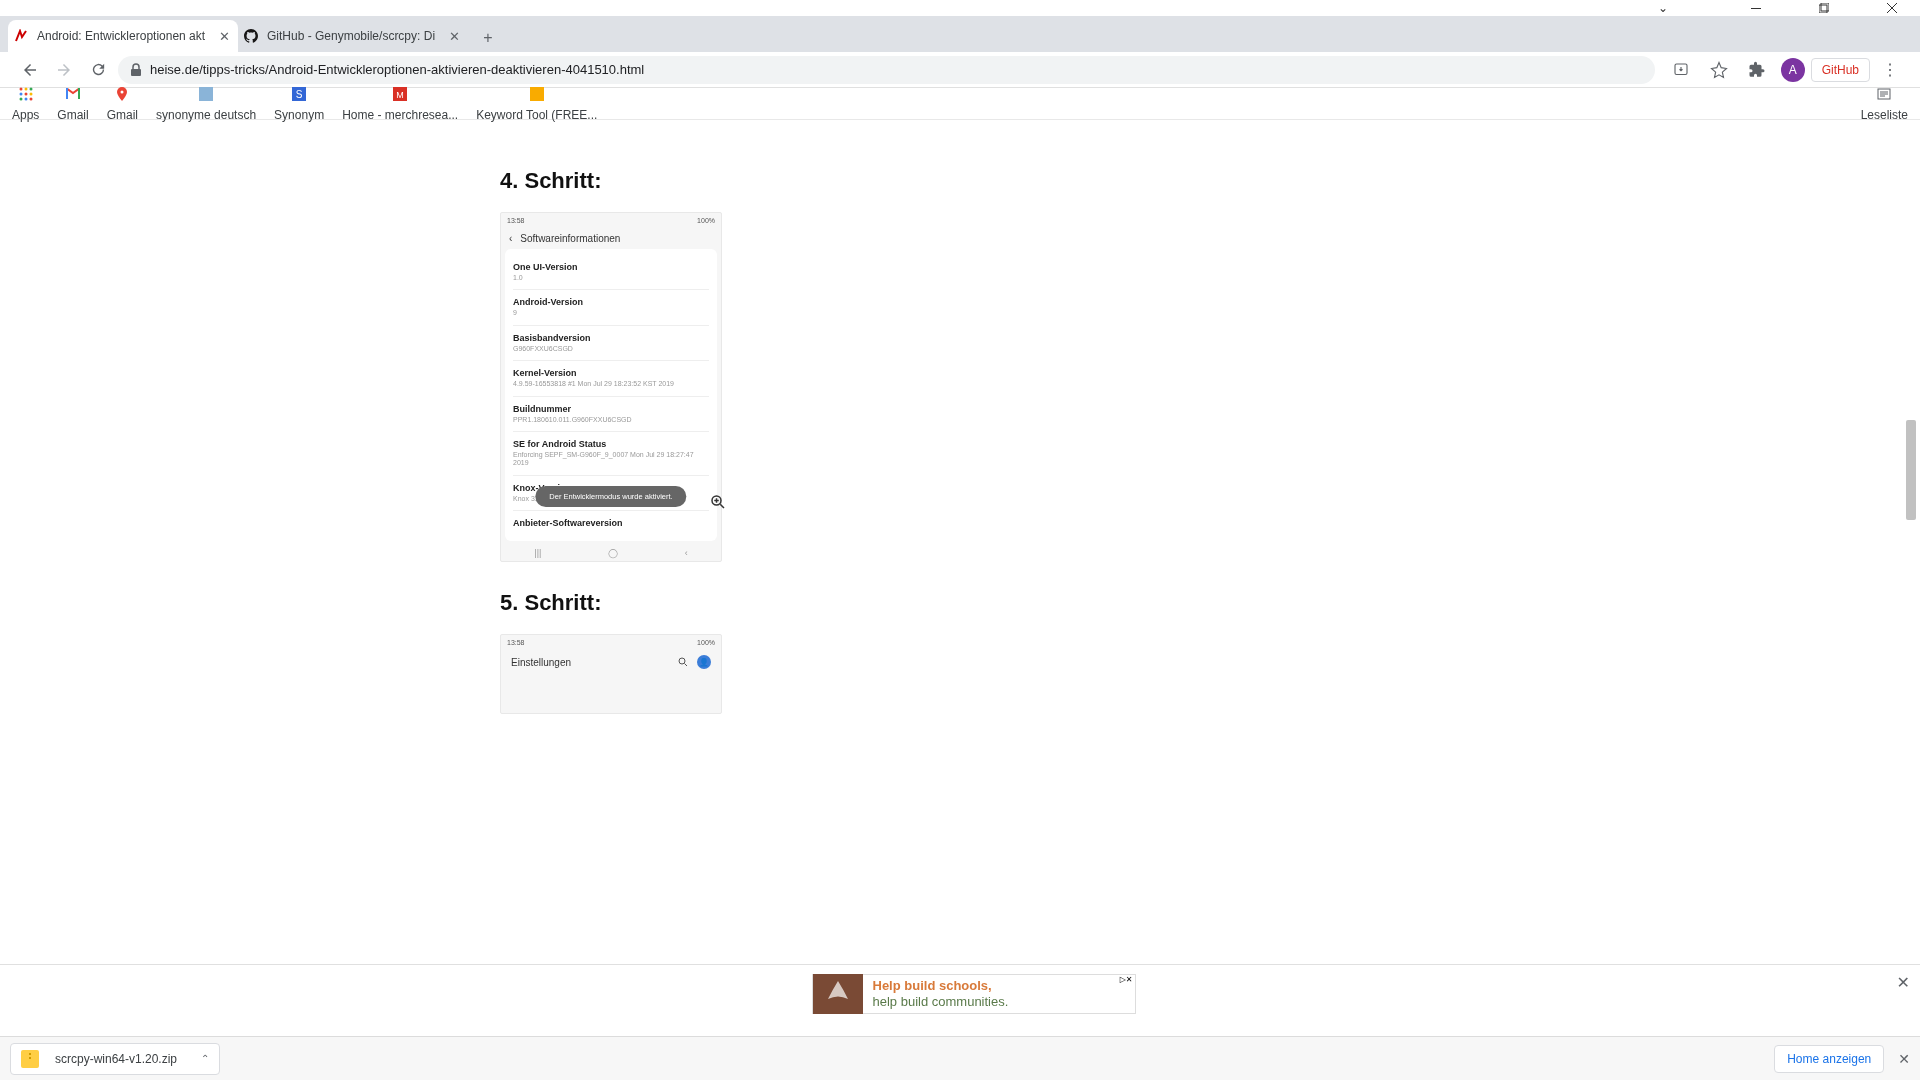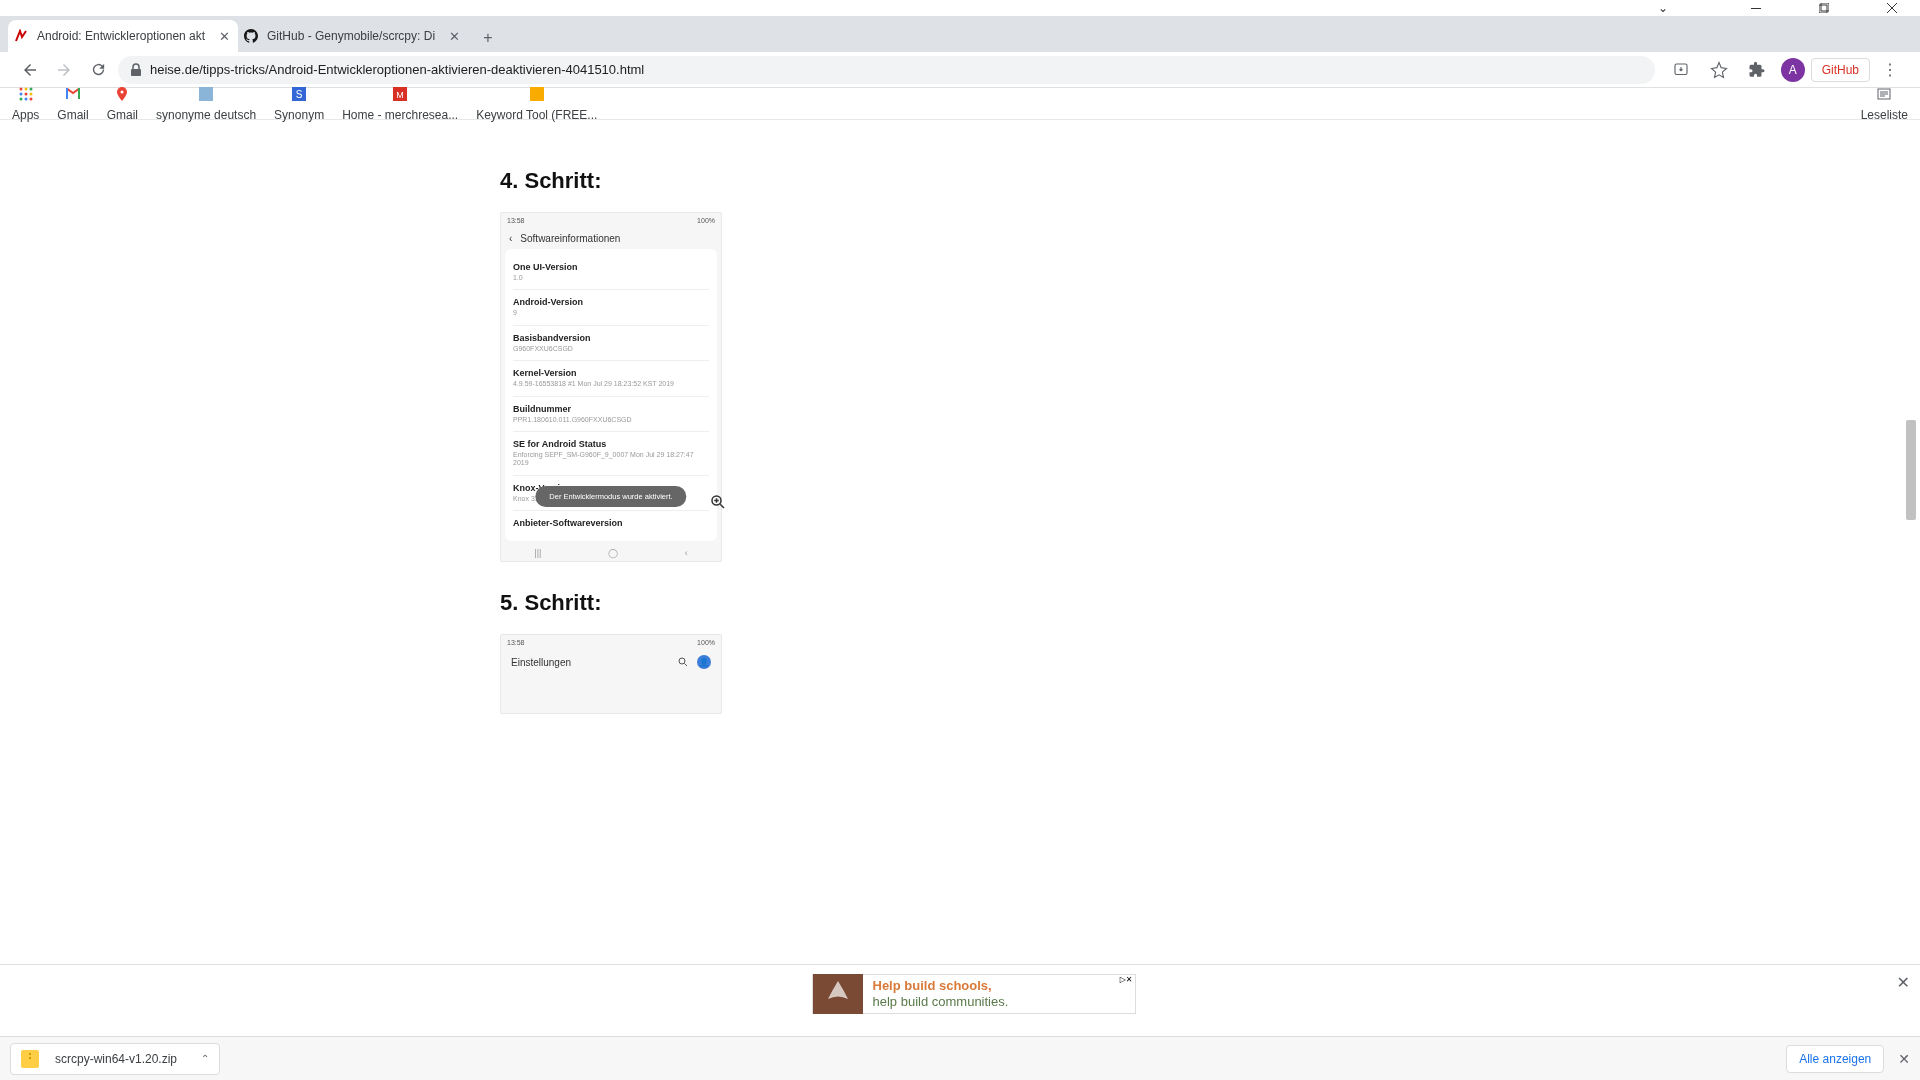--- a/index.html
+++ b/index.html
@@ -389,16 +389,16 @@
       <svg width="12" height="12" viewBox="0 0 12 12">
           <rect width="12" height="12" fill="#ffce44"></rect>
           <rect x="5" y="0" width="2" height="2" fill="#cf9b00"></rect>
           <rect x="5" y="4" width="2" height="2" fill="#cf9b00"></rect>
         </svg>
     </span>
     <span>scrcpy-win64-v1.20.zip</span>
     <span class="dl-caret">⌃</span>
   </div>
   <div class="dl-right">
-    <span class="dl-showall">Alle anzeigen</span>
+    <span class="dl-showall">Home anzeigen</span>
     <span class="dl-close">✕</span>
   </div>
 </div>
 
 </body></html>

